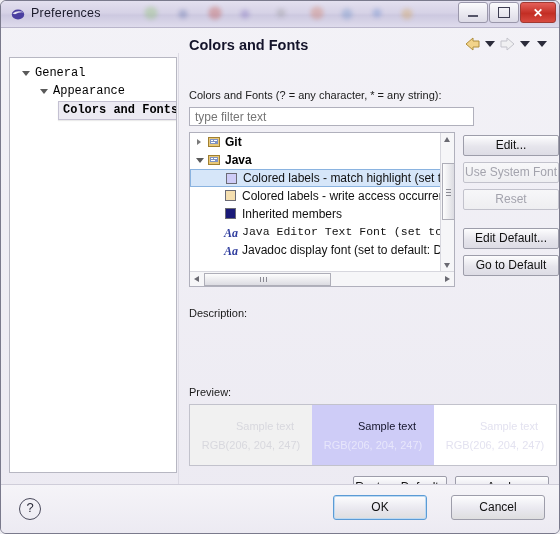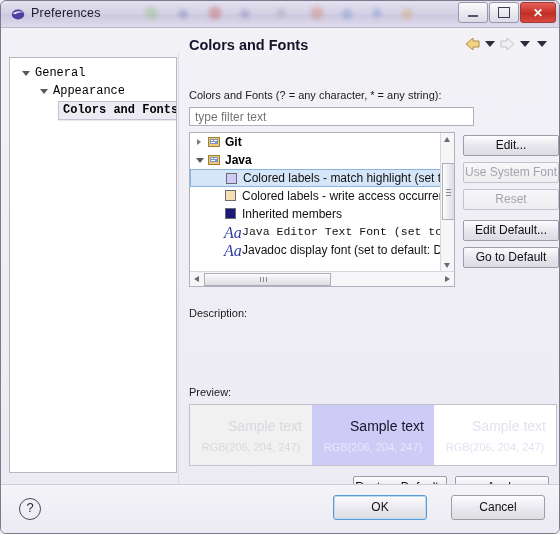--- a/index.html
+++ b/index.html
@@ -134,21 +134,21 @@
   }
   .node .tw.open{
     left:6px;top:7px;
     border-left:4px solid transparent;border-right:4px solid transparent;
     border-top:5px solid #5a5a5a;
   }
   .cat-icon{position:absolute;left:18px;top:3px;width:13px;height:12px;}
   .cat-lbl{position:absolute;left:35px;font-weight:bold;font-size:12px;}
   .swatch{position:absolute;left:35px;top:3px;width:11px;height:11px;border:1px solid #6b6b75;box-sizing:border-box;}
   .item-lbl{position:absolute;left:52px;font-size:12px;color:#111;}
-  .aa{position:absolute;left:34px;top:1px;font-family:"Liberation Serif",serif;font-style:italic;font-weight:normal;font-size:16px;color:#2f3d9e;}
+  .aa{position:absolute;left:34px;top:1px;font-family:"Liberation Serif",serif;font-style:italic;font-weight:bold;font-size:12px;color:#2f3d9e;}
   .mono{font-family:"Liberation Mono",monospace;font-size:11.5px;}
 
   .vsb{
     position:absolute;right:0;top:0;width:13px;bottom:14px;
     background:#f6f6f8;border-left:1px solid #d7d7de;
   }
   .vsb .ar{position:absolute;left:3px;width:0;height:0;}
   .vsb .up{top:4px;border-left:3.5px solid transparent;border-right:3.5px solid transparent;border-bottom:5px solid #6a6a72;}
   .vsb .dn{bottom:4px;border-left:3.5px solid transparent;border-right:3.5px solid transparent;border-top:5px solid #6a6a72;}
   .vsb .thumb{
@@ -185,21 +185,21 @@
     position:absolute;left:8px;top:298px;width:368px;height:48px;
     box-sizing:border-box;border:1px solid #c2c2cc;border-top:1px solid #bcbcc6;
     background:#fff;padding:5px 8px;font-size:12px;line-height:16px;color:#111;
   }
   
   .prev-box{
     position:absolute;left:8px;top:377px;width:368px;height:62px;
     box-sizing:border-box;border:1px solid #c2c2cc;background:#fff;display:flex;
   }
   .pcell{flex:1;display:flex;flex-direction:column;align-items:center;justify-content:center;}
-  .pcell .st{font-size:14px;padding-bottom:7px;margin-left:28px;}
+  .pcell .st{font-size:11px;padding-bottom:7px;margin-left:28px;}
   .pcell .rgb{font-size:11px;}
   .pcell.a{background:#f1f1f1;color:#d8d8de;}
   .pcell.b{background:#ceccf7;}
   .pcell.b .st{color:#14142b;}
   .pcell.b .rgb{color:#e7e6fb;}
   .pcell.c{background:#ffffff;color:#e3e2f0;}
 
   .bottom-btns{position:absolute;right:10px;top:449px;display:flex;gap:8px;}
   .btn2{
     width:94px;height:22px;box-sizing:border-box;
@@ -362,21 +362,21 @@
               <span class="grip"></span>
             </div>
           <span class="ar rt"></span>
         </div>
       </div>
 
       <div class="sidebtns">
         <div class="btn">Edit...</div>
         <div class="btn dis">Use System Font</div>
         <div class="btn dis">Reset</div>
-        <div class="btn" style="margin-top:10px;">Edit Default...</div>
+        <div class="btn" style="margin-top:18px;">Edit Default...</div>
         <div class="btn">Go to Default</div>
       </div>
 
       <div class="sec-label" style="left:8px;top:280px;">Description:</div>
 
       <div class="sec-label" style="left:8px;top:359px;">Preview:</div>
       <div class="prev-box">
         <div class="pcell a">
           <span class="st">Sample text</span>
           <span class="rgb">RGB(206, 204, 247)</span>

